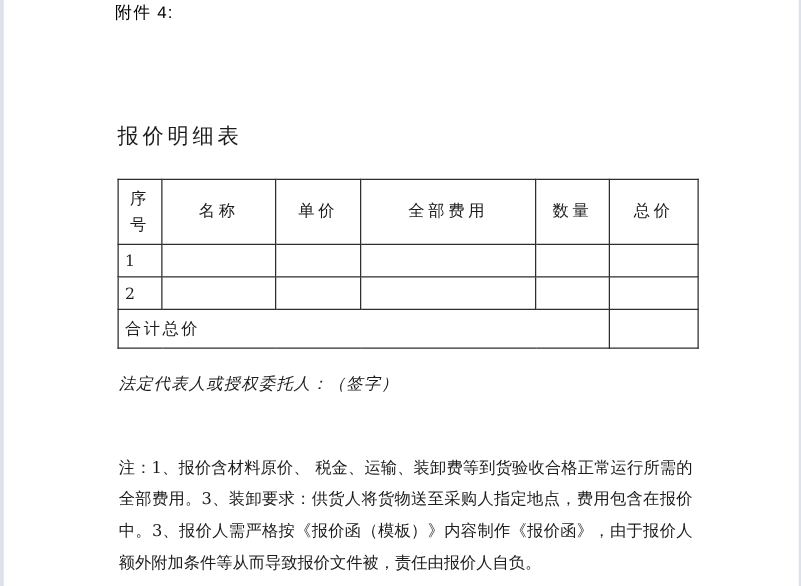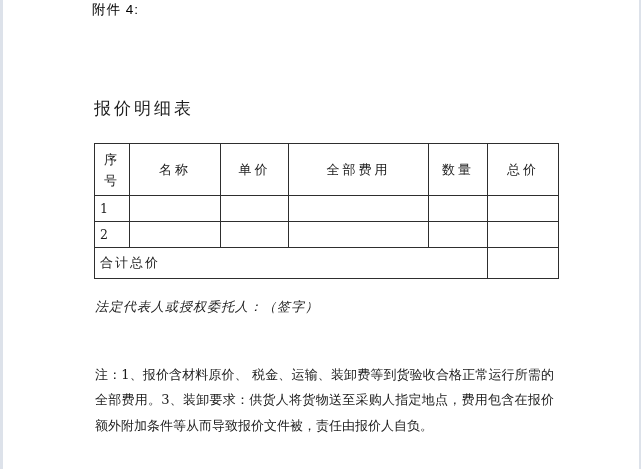--- a/index.html
+++ b/index.html
@@ -117,14 +117,15 @@
       <td></td>
     </tr>
   </tbody>
 </table>
 
 <div class="signature-line">法定代表人或授权委托人：（签字）</div>
 
 <div class="notes">
   <div class="note-line">注：1、报价含材料原价、 税金、运输、装卸费等到货验收合格正常运行所需的</div>
   <div class="note-line">全部费用。3、装卸要求：供货人将货物送至采购人指定地点，费用包含在报价</div>
+  <div class="note-line">中。3、报价人需严格按《报价函（模板）》内容制作《报价函》，由于报价人</div>
   <div class="note-line last">额外附加条件等从而导致报价文件被，责任由报价人自负。</div>
 </div>
 
 </body></html>

